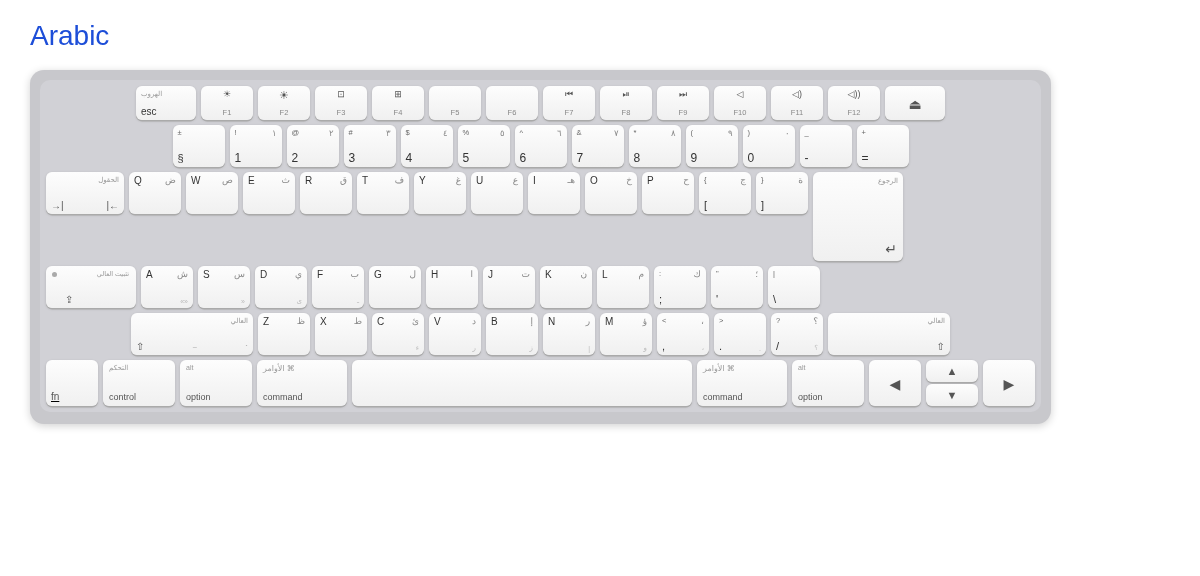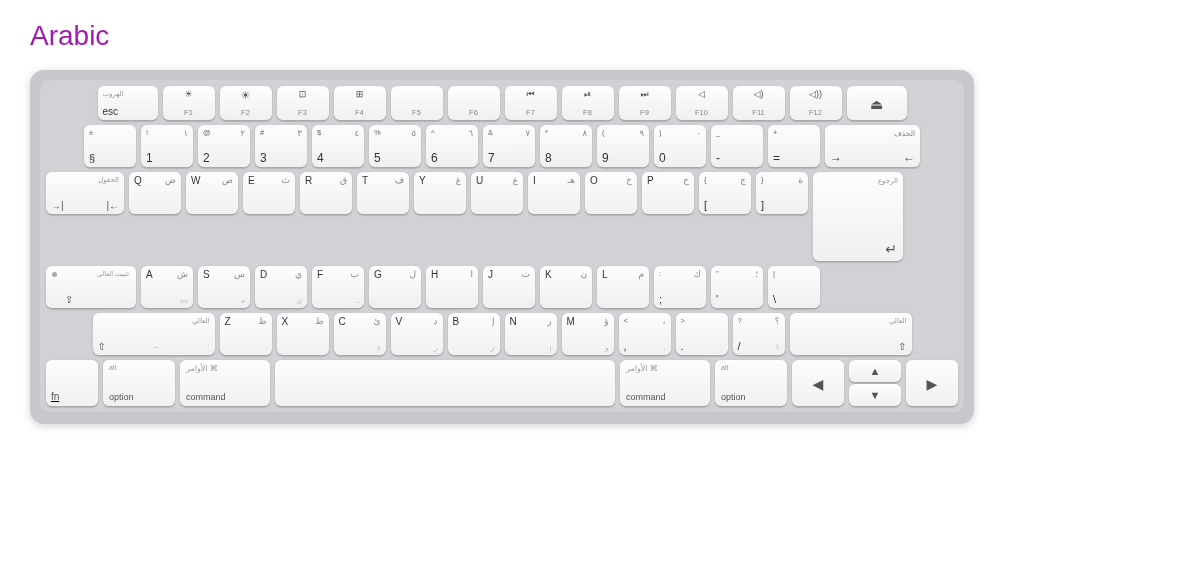--- a/index.html
+++ b/index.html
@@ -9,21 +9,21 @@
       display: flex;
       flex-direction: column;
       align-items: flex-start;
       padding: 20px 30px;
       min-height: 576px;
     }
 
     .page-title {
       font-size: 28px;
       font-weight: 300;
-      color: #a21caf;
+      color: #1d4ed8;
       margin-bottom: 18px;
     }
 
     .keyboard-wrap {
       background: #c8c8cc;
       border-radius: 14px;
       padding: 10px 10px 12px 10px;
       box-shadow: 0 2px 8px rgba(0,0,0,0.18);
     }
 
@@ -379,29 +379,20 @@
       <div class="key key-num">
         <div class="key-top-row">
           <span class="key-label-small">+</span>
           <span class="key-label-arabic"></span>
         </div>
         <div class="key-bottom-row">
           <span class="key-label-en">=</span>
         </div>
       </div>
 
-      <div class="key key-backspace" style="display:flex;flex-direction:column;justify-content:space-between;width:95px;height:42px;">
-        <div style="display:flex;justify-content:flex-end;width:100%;">
-          <span style="font-size:7.5px;color:#888;direction:rtl;">الحذف</span>
-        </div>
-        <div style="display:flex;justify-content:space-between;width:100%;align-items:flex-end;">
-          <span style="font-size:12px;color:#444;">→</span>
-          <span style="font-size:12px;color:#444;">←</span>
-        </div>
-      </div>
     </div>
 
     <div class="rows34">
       <div class="row3-inner">
 
         <div class="key key-tab" style="display:flex;flex-direction:column;justify-content:space-between;width:78px;height:42px;">
           <div style="display:flex;justify-content:flex-end;width:100%;">
             <span style="font-size:7px;color:#999;direction:rtl;">الحقول</span>
           </div>
           <div style="display:flex;justify-content:space-between;width:100%;align-items:flex-end;">
@@ -746,20 +737,26 @@
         </div>
       </div>
     </div>
 
     <div class="row6 key-row">
 
       <div class="key key-fn-bottom" style="display:flex;flex-direction:column;justify-content:flex-end;align-items:flex-start;width:52px;height:46px;padding:4px 5px;">
         <span style="font-size:10px;color:#555;">fn</span>
       </div>
 
+      <div class="key key-control" style="display:flex;flex-direction:column;justify-content:space-between;width:72px;height:46px;padding:4px 6px;">
+        <div style="display:flex;justify-content:flex-end;">
+          <span style="font-size:7px;color:#999;direction:rtl;">التحكم</span>
+        </div>
+        <span style="font-size:9px;color:#555;">control</span>
+      </div>
 
       <div class="key key-option" style="display:flex;flex-direction:column;justify-content:space-between;width:72px;height:46px;padding:4px 6px;">
         <div style="display:flex;justify-content:flex-end;">
           <span style="font-size:7px;color:#999;">alt</span>
         </div>
         <span style="font-size:9px;color:#555;">option</span>
       </div>
 
       <div class="key key-command" style="display:flex;flex-direction:column;justify-content:space-between;width:90px;height:46px;padding:4px 6px;">
         <div style="display:flex;justify-content:flex-end;">

